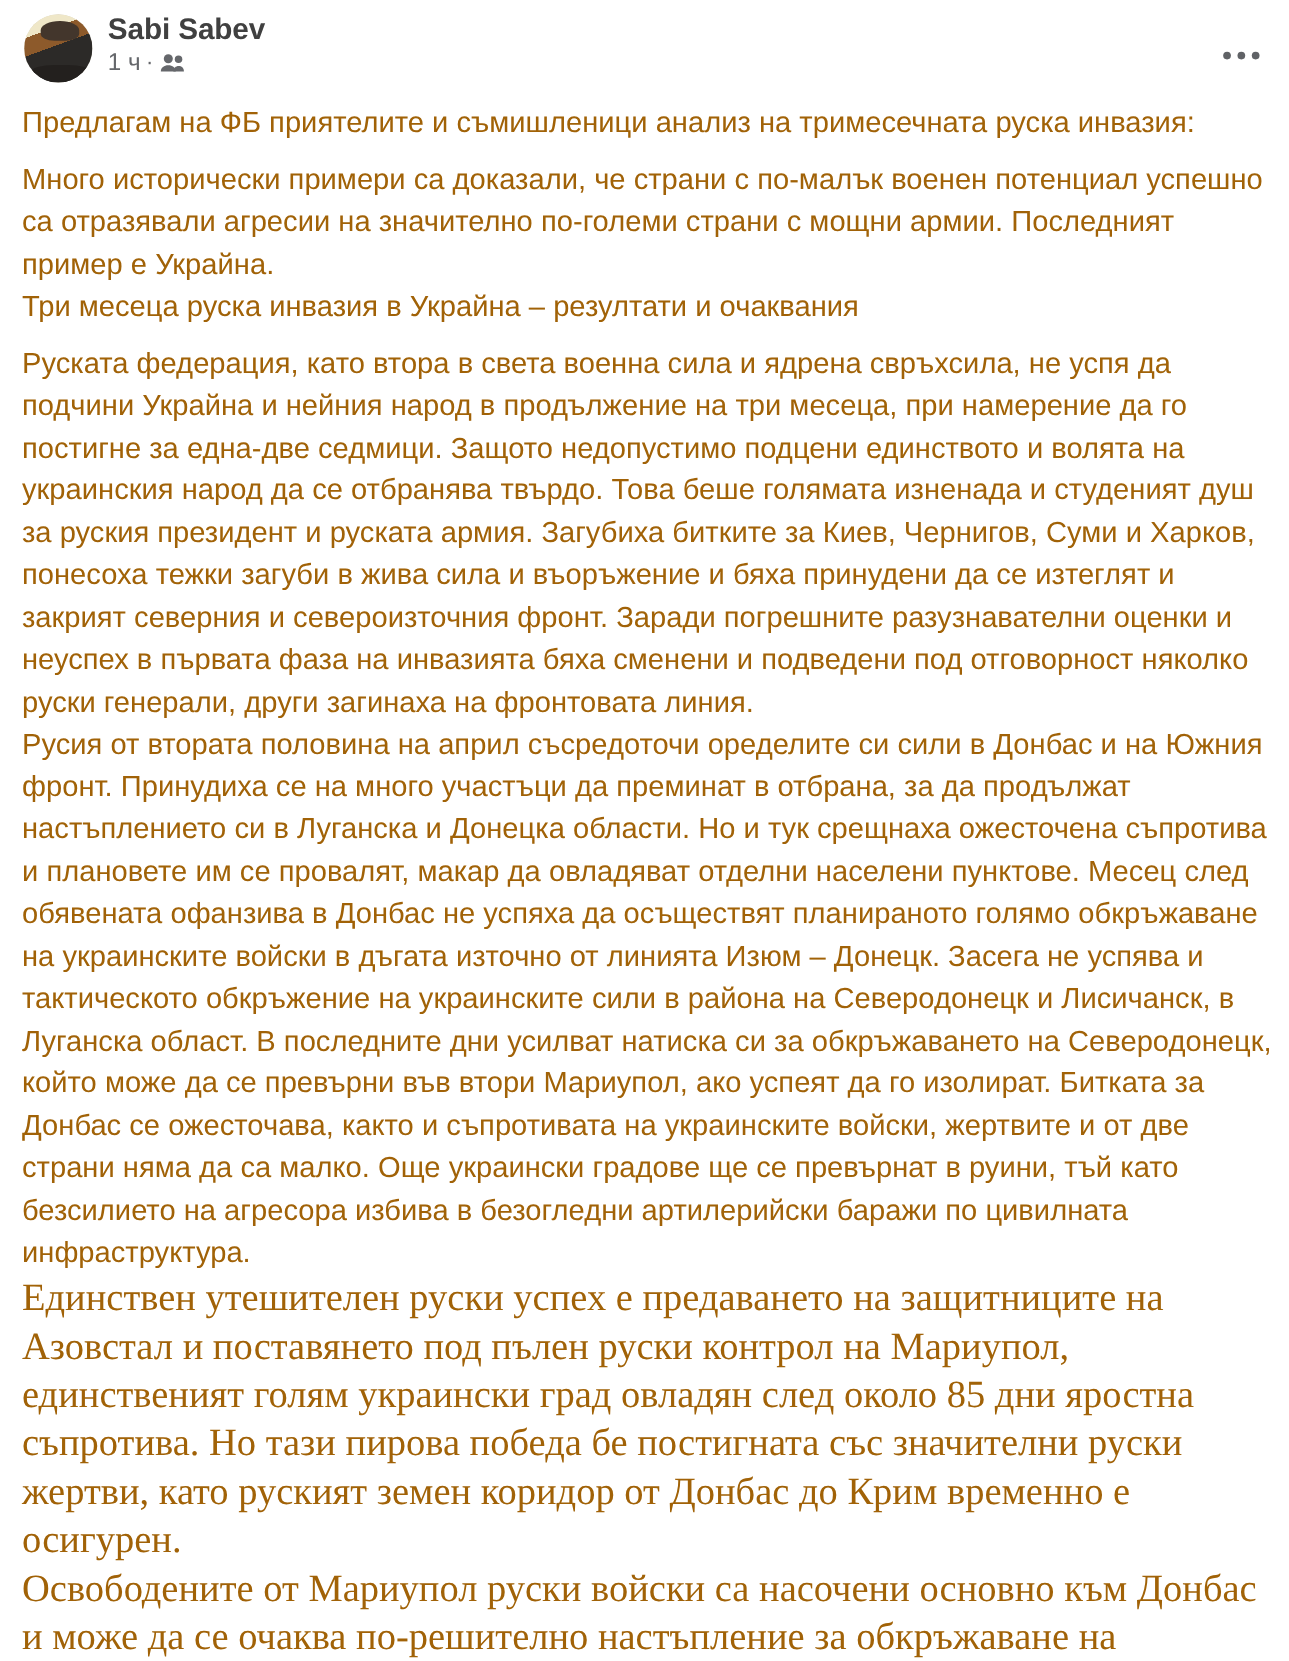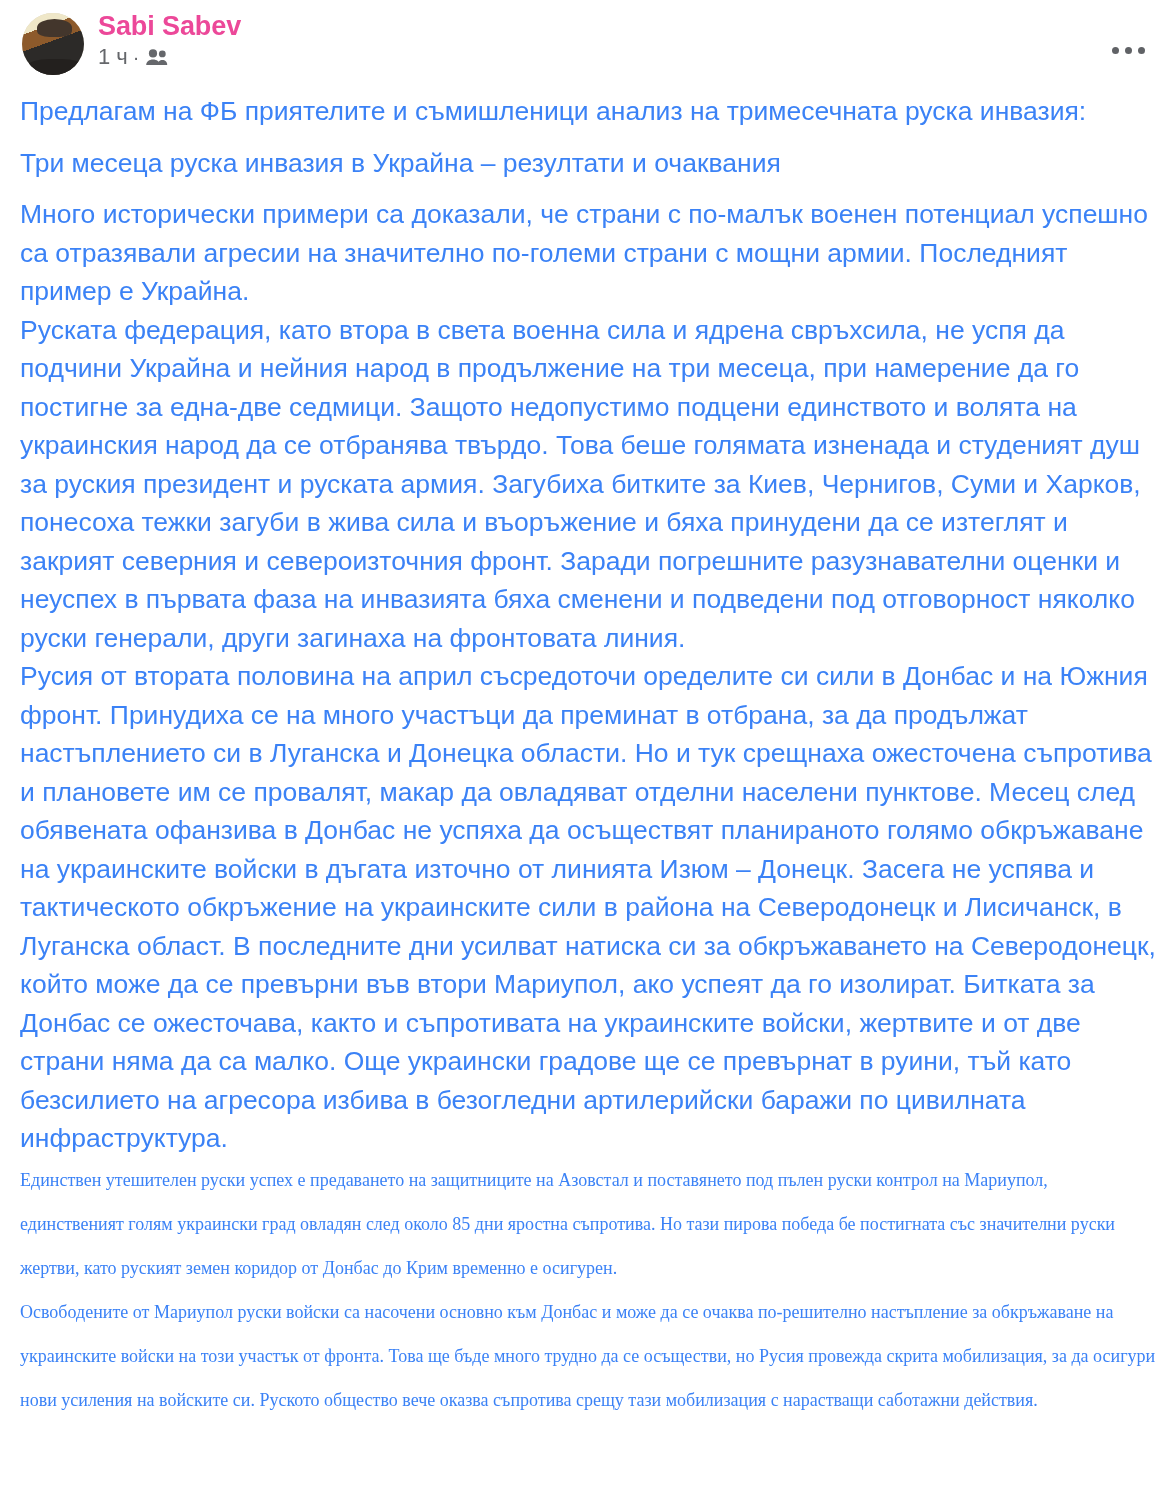--- a/index.html
+++ b/index.html
@@ -82,21 +82,21 @@
     margin-left: 14px;
     padding-top: 2px;
     display: flex;
     flex-direction: column;
     gap: 2px;
   }
   .author-name {
     font-size: 27px;
     line-height: 32px;
     font-weight: bold;
-    color: #ec4899;
+    color: #404040;
     letter-spacing: -0.1px;
     cursor: pointer;
   }
   .meta-row {
     display: flex;
     align-items: center;
     gap: 5px;
     font-size: 22px;
     line-height: 26px;
     color: #65676b;
@@ -131,30 +131,30 @@
     display: block;
   }
 
   
   .post-body {
     padding: 0 16px 0 20px;
   }
   .para {
     font-size: 26.5px;
     line-height: 38.5px;
-    color: #3b82f6;
+    color: #a16207;
     margin: 0;
     padding: 0;
     white-space: normal;
     word-wrap: break-word;
   }
   .para.gap { margin-bottom: 13px; }
   .para.serif {
     font-family: "Liberation Serif", "DejaVu Serif", serif;
-    font-size: 18px;
+    font-size: 35px;
     line-height: 44px;
   }
 </style>
 </head>
 <body>
 
 <div class="post">
 
   <div class="post-header">
 
@@ -184,22 +184,22 @@
 
     <div class="more-menu">
       <span></span>
       <span></span>
       <span></span>
     </div>
   </div>
 
   <div class="post-body">
     <p class="para gap">Предлагам на ФБ приятелите и съмишленици анализ на тримесечната руска инвазия:</p>
+    <p class="para">Много исторически примери са доказали, че страни с по-малък военен потенциал успешно са отразявали агресии на значително по-големи страни с мощни армии. Последният пример е Украйна.</p>
     <p class="para gap">Три месеца руска инвазия в Украйна – резултати и очаквания</p>
-    <p class="para">Много исторически примери са доказали, че страни с по-малък военен потенциал успешно са отразявали агресии на значително по-големи страни с мощни армии. Последният пример е Украйна.</p>
     <p class="para">Руската федерация, като втора в света военна сила и ядрена свръхсила, не успя да подчини Украйна и нейния народ в продължение на три месеца, при намерение да го постигне за една-две седмици. Защото недопустимо подцени единството и волята на украинския народ да се отбранява твърдо. Това беше голямата изненада и студеният душ за руския президент и руската армия. Загубиха битките за Киев, Чернигов, Суми и Харков, понесоха тежки загуби в жива сила и въоръжение и бяха принудени да се изтеглят и закрият северния и североизточния фронт. Заради погрешните разузнавателни оценки и неуспех в първата фаза на инвазията бяха сменени и подведени под отговорност няколко руски генерали, други загинаха на фронтовата линия.</p>
     <p class="para">Русия от втората половина на април съсредоточи оределите си сили в Донбас и на Южния фронт. Принудиха се на много участъци да преминат в отбрана, за да продължат настъплението си в Луганска и Донецка области. Но и тук срещнаха ожесточена съпротива и плановете им се провалят, макар да овладяват отделни населени пунктове. Месец след обявената офанзива в Донбас не успяха да осъществят планираното голямо обкръжаване на украинските войски в дъгата източно от линията Изюм – Донецк. Засега не успява и тактическото обкръжение на украинските сили  в района на Северодонецк и Лисичанск, в Луганска област. В последните дни усилват натиска си за обкръжаването на Северодонецк, който може да се превърни във втори Мариупол, ако успеят да го изолират. Битката за Донбас се ожесточава, както и съпротивата на украинските войски, жертвите и от две страни няма да са малко. Още украински градове ще се превърнат в руини, тъй като безсилието на агресора избива в безогледни артилерийски баражи по цивилната инфраструктура.</p>
     <p class="para serif">Единствен утешителен руски успех е предаването на защитниците на Азовстал и поставянето под пълен руски контрол на Мариупол, единственият голям украински град овладян след около 85 дни яростна съпротива. Но тази пирова победа бе постигната със значителни руски жертви, като руският земен коридор от Донбас до Крим временно е осигурен.</p>
     <p class="para serif">Освободените от Мариупол руски войски са насочени основно към Донбас и може да се очаква по-решително настъпление за обкръжаване на украинските войски на този участък от фронта. Това ще бъде много трудно да се осъществи, но Русия провежда скрита мобилизация, за да осигури нови усиления на войските си. Руското общество вече оказва съпротива срещу тази мобилизация с нарастващи саботажни действия.</p>
 
   </div>
 
 </div>
 
 </body></html>

